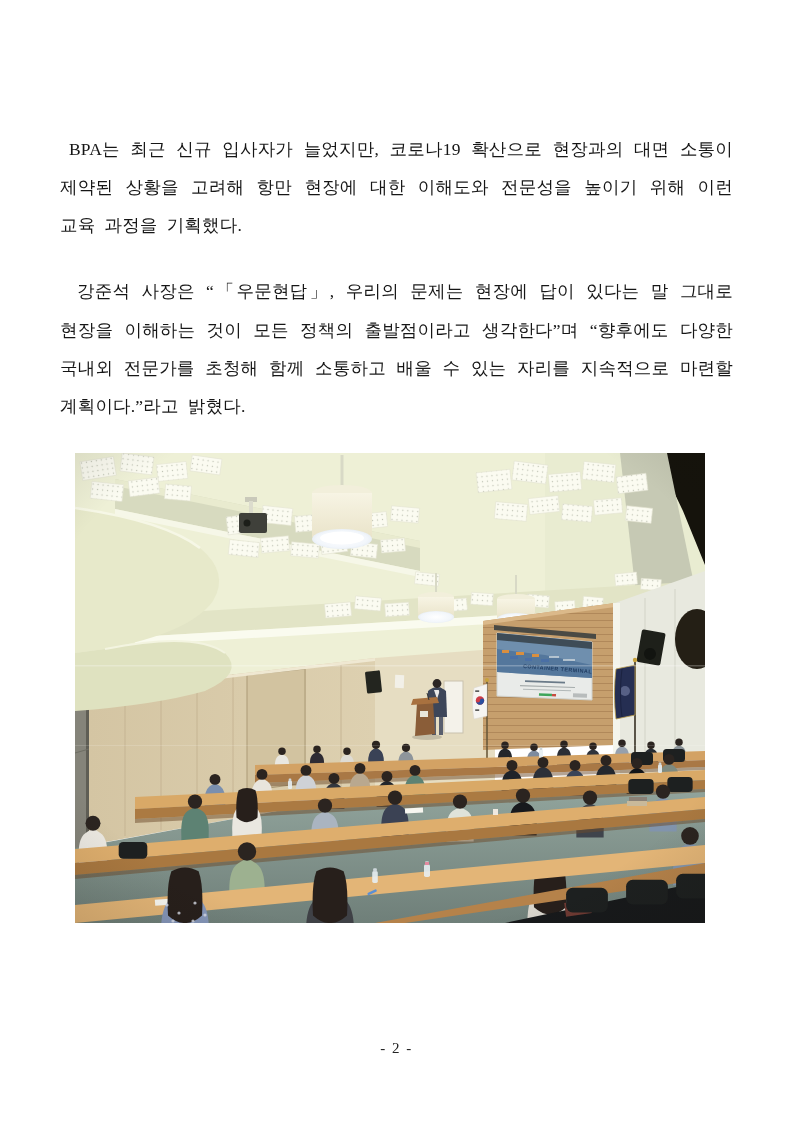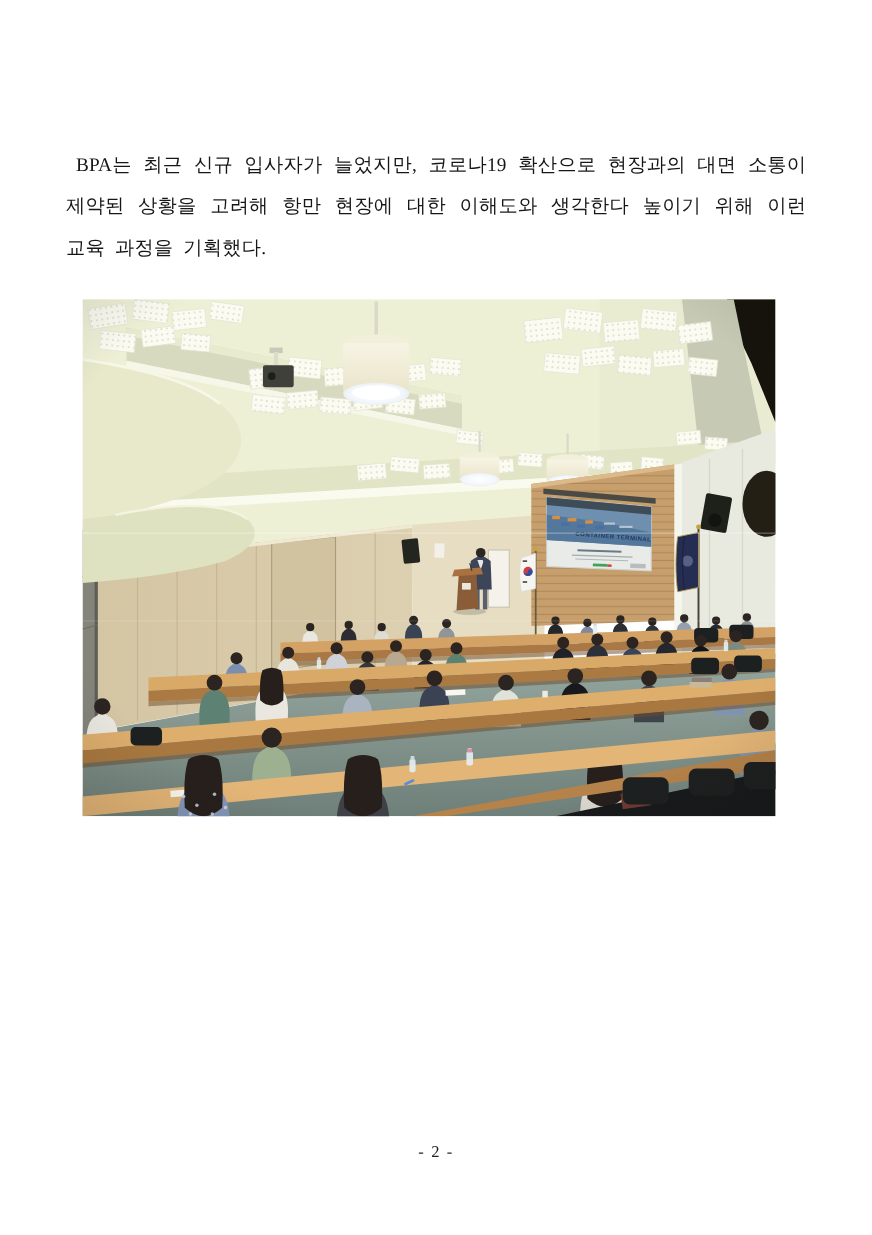--- a/index.html
+++ b/index.html
@@ -25,21 +25,22 @@
   .scr-caption {
     font-family:"Liberation Sans","DejaVu Sans",sans-serif;
     font-weight:bold; letter-spacing:0.45px;
   }
 </style>
 </head>
 <body>
 
 <div class="page">
   <div class="content">
-    <p class="para para-1">BPA는 최근 신규 입사자가 늘었지만, 코로나19 확산으로 현장과의 대면 소통이 제약된 상황을 고려해 항만 현장에 대한 이해도와 생각한다 높이기 위해 이런 교육 과정을 기획했다.</p>
+    <p class="para para-1">BPA는 최근 신규 입사자가 늘었지만, 코로나19 확산으로 현장과의 대면 소통이 제약된 상황을 고려해 항만 현장에 대한 이해도와 전문성을 높이기 위해 이런 교육 과정을 기획했다.</p>
+    <p class="para para-2">강준석 사장은 “「우문현답」, 우리의 문제는 현장에 답이 있다는 말 그대로 현장을 이해하는 것이 모든 정책의 출발점이라고 생각한다”며 “향후에도 다양한 국내외 전문가를 초청해 함께 소통하고 배울 수 있는 자리를 지속적으로 마련할 계획이다.”라고 밝혔다.</p>
 
     <div class="photo-wrap">
       <svg width="630" height="470" viewBox="0 0 630 470">
         <defs>
           <pattern id="perf" width="5" height="5" patternUnits="userSpaceOnUse">
             <rect width="5" height="5" fill="#fbfbf1"></rect>
             <circle cx="2.5" cy="2.5" r="0.7" fill="#c2c5b6"></circle>
           </pattern>
           <pattern id="slats" width="8" height="7" patternUnits="userSpaceOnUse">
             <rect width="8" height="7" fill="#c69f6d"></rect>

